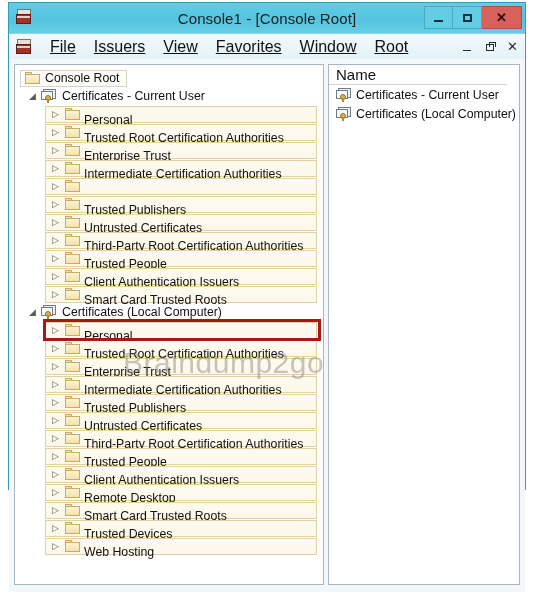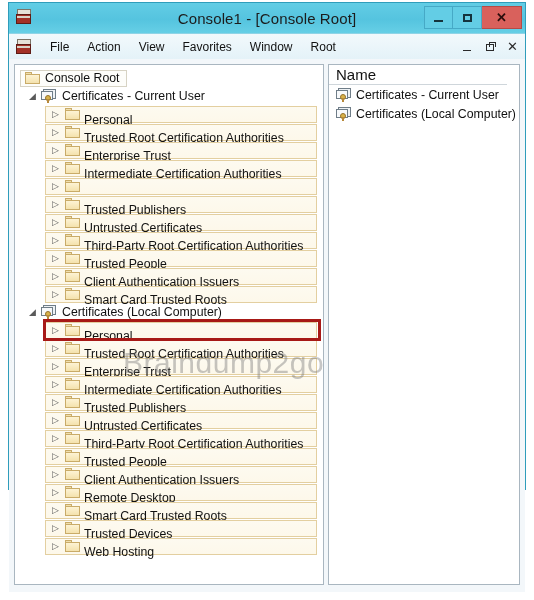--- a/index.html
+++ b/index.html
@@ -122,24 +122,25 @@
   #menu-icon {
     margin-left: 7px;
     flex: none;
   }
   #menuitems {
     display: flex;
     align-items: center;
     margin-left: 8px;
   }
   .menu-item {
-    font-size: 12px;
+    font-size: 16px;
     color: #111;
     padding: 3px 9px;
     white-space: nowrap;
+    text-decoration: underline;
   }
   #mdi-buttons {
     position: absolute;
     right: 6px;
     top: 0;
     height: 25px;
     display: flex;
     align-items: center;
     gap: 10px;
   }
@@ -364,21 +365,21 @@
   <div id="menubar">
     <div id="menu-icon">
       <div class="mmc-ico">
         <div class="back"></div>
         <div class="front"></div>
         <div class="strip"></div>
       </div>
     </div>
     <div id="menuitems">
       <div class="menu-item">File</div>
-      <div class="menu-item">Action</div>
+      <div class="menu-item">Issuers</div>
       <div class="menu-item">View</div>
       <div class="menu-item">Favorites</div>
       <div class="menu-item">Window</div>
       <div class="menu-item">Root</div>
     </div>
     <div id="mdi-buttons">
       <div class="mdi-btn">
         <div class="mdi-min-g"></div>
       </div>
       <div class="mdi-btn">

